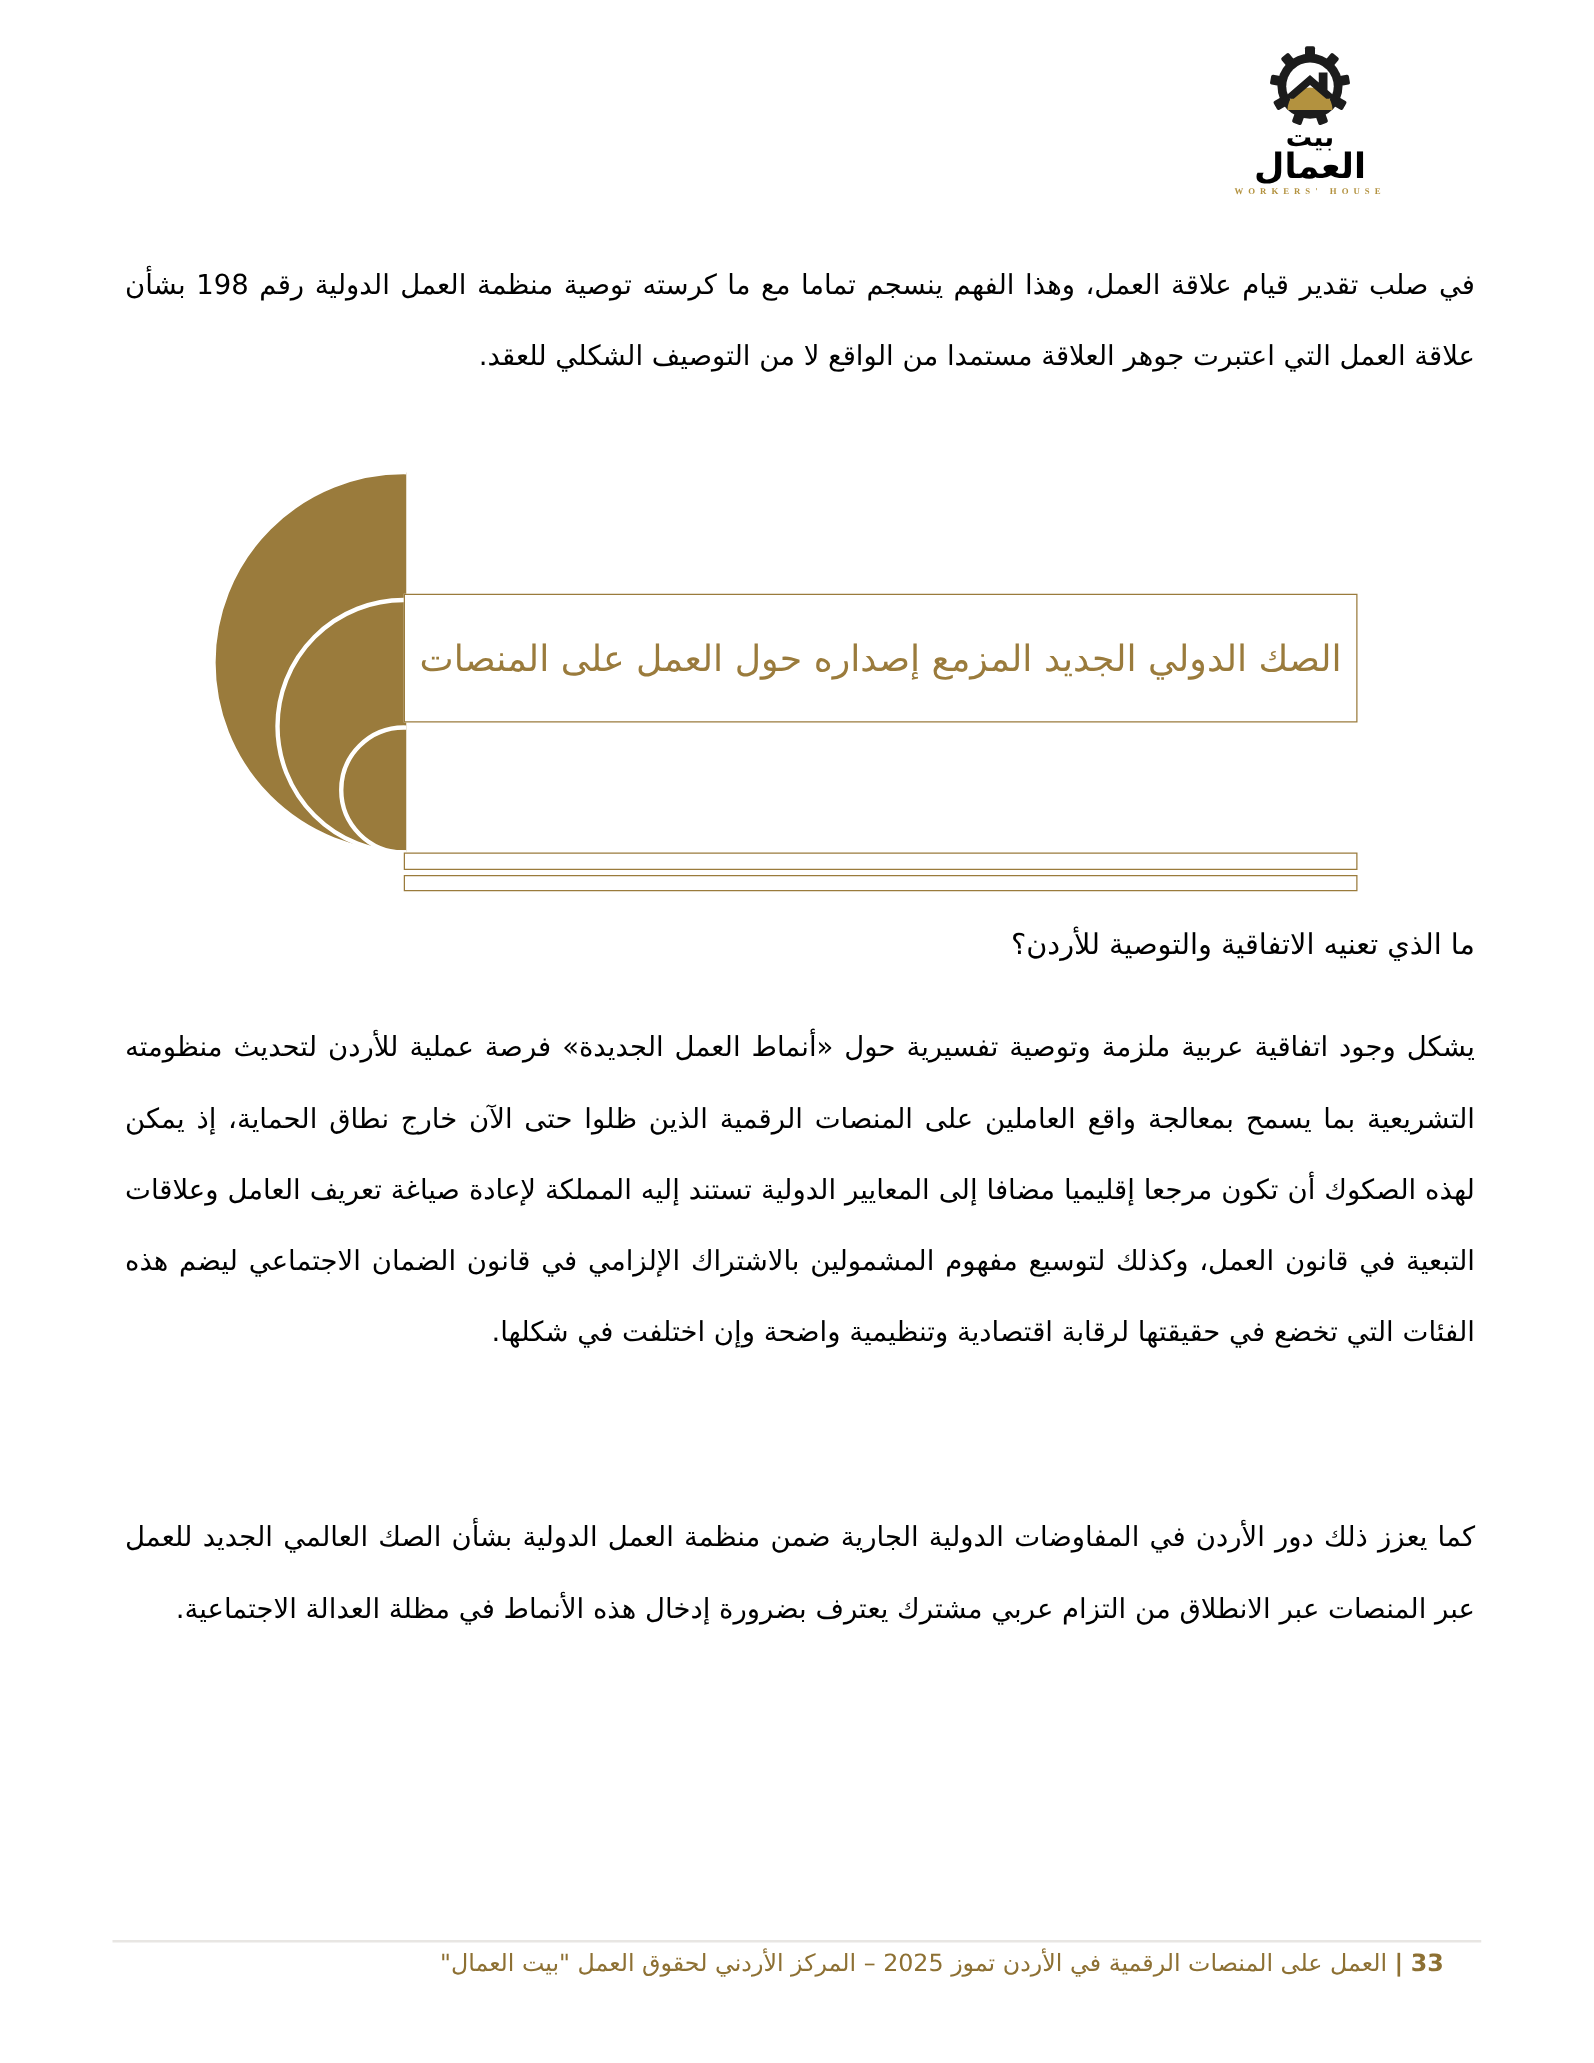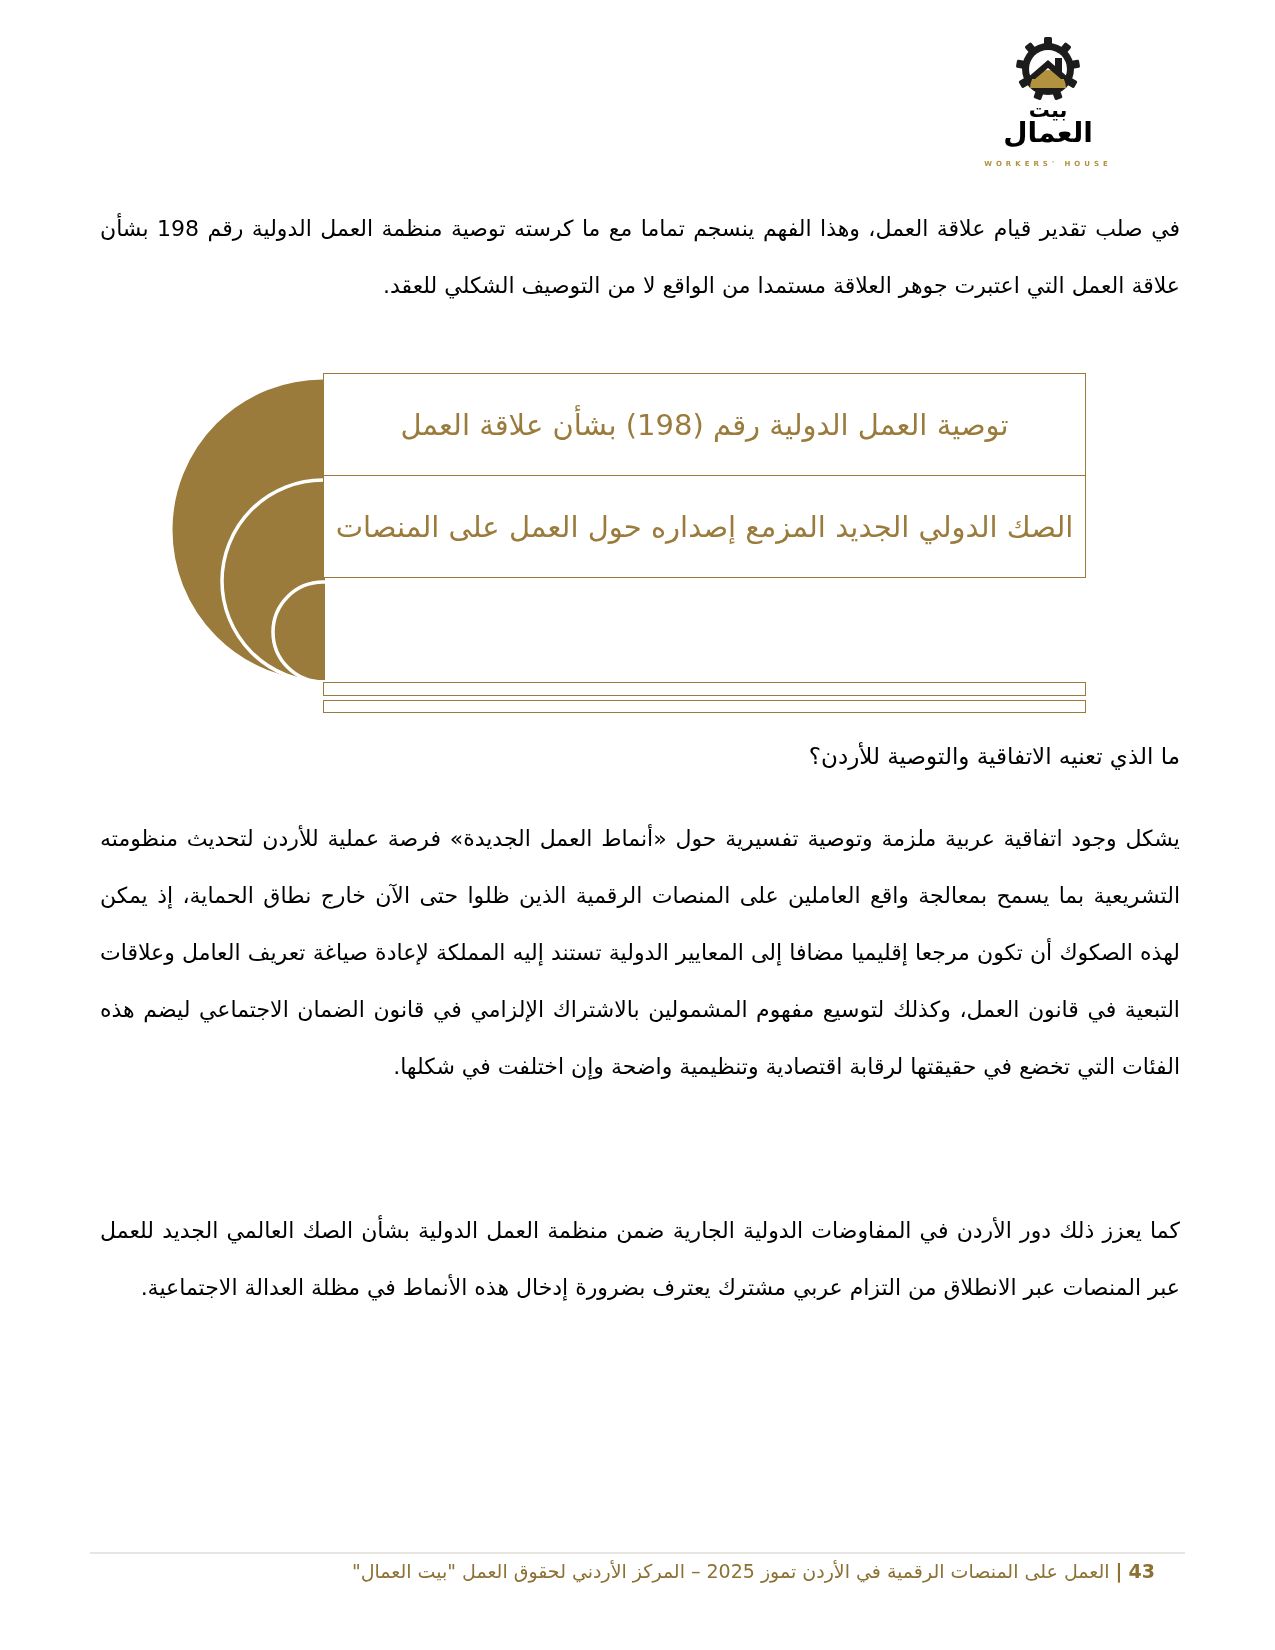--- a/index.html
+++ b/index.html
@@ -7,21 +7,21 @@
     width:1275px;height:1650px;background:#ffffff;position:relative;
     font-family:"DejaVu Sans",sans-serif;color:#000;overflow:hidden;
   }
   
   .logo{
     position:absolute;top:36px;right:168px;width:118px;
     display:flex;flex-direction:column;align-items:center;text-align:center;
   }
   .logo .ar1{font-weight:bold;font-size:21px;line-height:20px;letter-spacing:1px;margin-top:-2px;}
   .logo .ar2{font-weight:bold;font-size:28px;line-height:26px;letter-spacing:1px;}
-  .logo .en{font-size:7px;font-weight:bold;letter-spacing:4px;color:#B3923F;margin-top:14px;white-space:nowrap;}
+  .logo .en{font-size:7px;font-weight:bold;letter-spacing:4px;color:#B3923F;margin-top:3px;white-space:nowrap;font-family:Liberation Serif, serif;}
   
   .para{
     position:absolute;right:95px;left:100px;
     font-size:22px;line-height:57px;text-align:justify;text-justify:inter-word;
   }
   .p1{top:178px;}
   .p2{top:788px;}
   .p3{top:1180px;}
   .heading{
     position:absolute;top:724px;right:95px;left:100px;
@@ -82,27 +82,26 @@
 </div>
 
 <p class="para p1">في صلب تقدير قيام علاقة العمل، وهذا الفهم ينسجم تماما مع ما كرسته توصية منظمة العمل الدولية رقم 198 بشأن علاقة العمل التي اعتبرت جوهر العلاقة مستمدا من الواقع لا من التوصيف الشكلي للعقد.</p>
 
 <figure class="diagram" style="margin:0;">
   <svg class="rings" width="170" height="335" viewBox="0 0 170 335">
     <circle cx="168" cy="165" r="152" fill="#9A7B3C" stroke="#ffffff" stroke-width="3"></circle>
     <circle cx="168" cy="216" r="101" fill="none" stroke="#ffffff" stroke-width="3.5"></circle>
     <circle cx="168" cy="267" r="50" fill="none" stroke="#ffffff" stroke-width="3.5"></circle>
   </svg>
-  <div class="drow r1">توصية العمل الدولية رقم (198) بشأن علاقة العمل</div>
   <div class="drow r2">الصك الدولي الجديد المزمع إصداره حول العمل  على المنصات</div>
   <div class="dband b1"></div>
   <div class="dband b2"></div>
 </figure>
 
 <h2 class="heading">ما الذي تعنيه الاتفاقية والتوصية للأردن؟</h2>
 
 <p class="para p2">يشكل وجود اتفاقية عربية ملزمة وتوصية تفسيرية حول «أنماط العمل الجديدة» فرصة عملية للأردن لتحديث منظومته التشريعية بما يسمح بمعالجة واقع العاملين على المنصات الرقمية الذين ظلوا حتى الآن خارج نطاق الحماية، إذ يمكن لهذه الصكوك أن تكون مرجعا إقليميا مضافا إلى المعايير الدولية تستند إليه المملكة لإعادة صياغة تعريف العامل وعلاقات التبعية في قانون العمل، وكذلك لتوسيع مفهوم المشمولين بالاشتراك الإلزامي في قانون الضمان الاجتماعي ليضم هذه الفئات التي تخضع في حقيقتها لرقابة اقتصادية وتنظيمية واضحة وإن اختلفت في شكلها.</p>
 <p class="para p3">كما يعزز ذلك دور الأردن في المفاوضات الدولية الجارية ضمن منظمة العمل الدولية بشأن الصك العالمي الجديد للعمل عبر المنصات عبر الانطلاق من التزام عربي مشترك يعترف بضرورة إدخال هذه الأنماط في مظلة العدالة الاجتماعية.</p>
 
 <div class="footer-sep"></div>
 <div class="footer-text">
-  <span class="pn">43</span><span class="sep">|</span><span>العمل على المنصات الرقمية في الأردن تموز 2025 – المركز الأردني لحقوق العمل "بيت العمال"</span>
+  <span class="pn">33</span><span class="sep">|</span><span>العمل على المنصات الرقمية في الأردن تموز 2025 – المركز الأردني لحقوق العمل "بيت العمال"</span>
 </div>
 
 </body></html>

